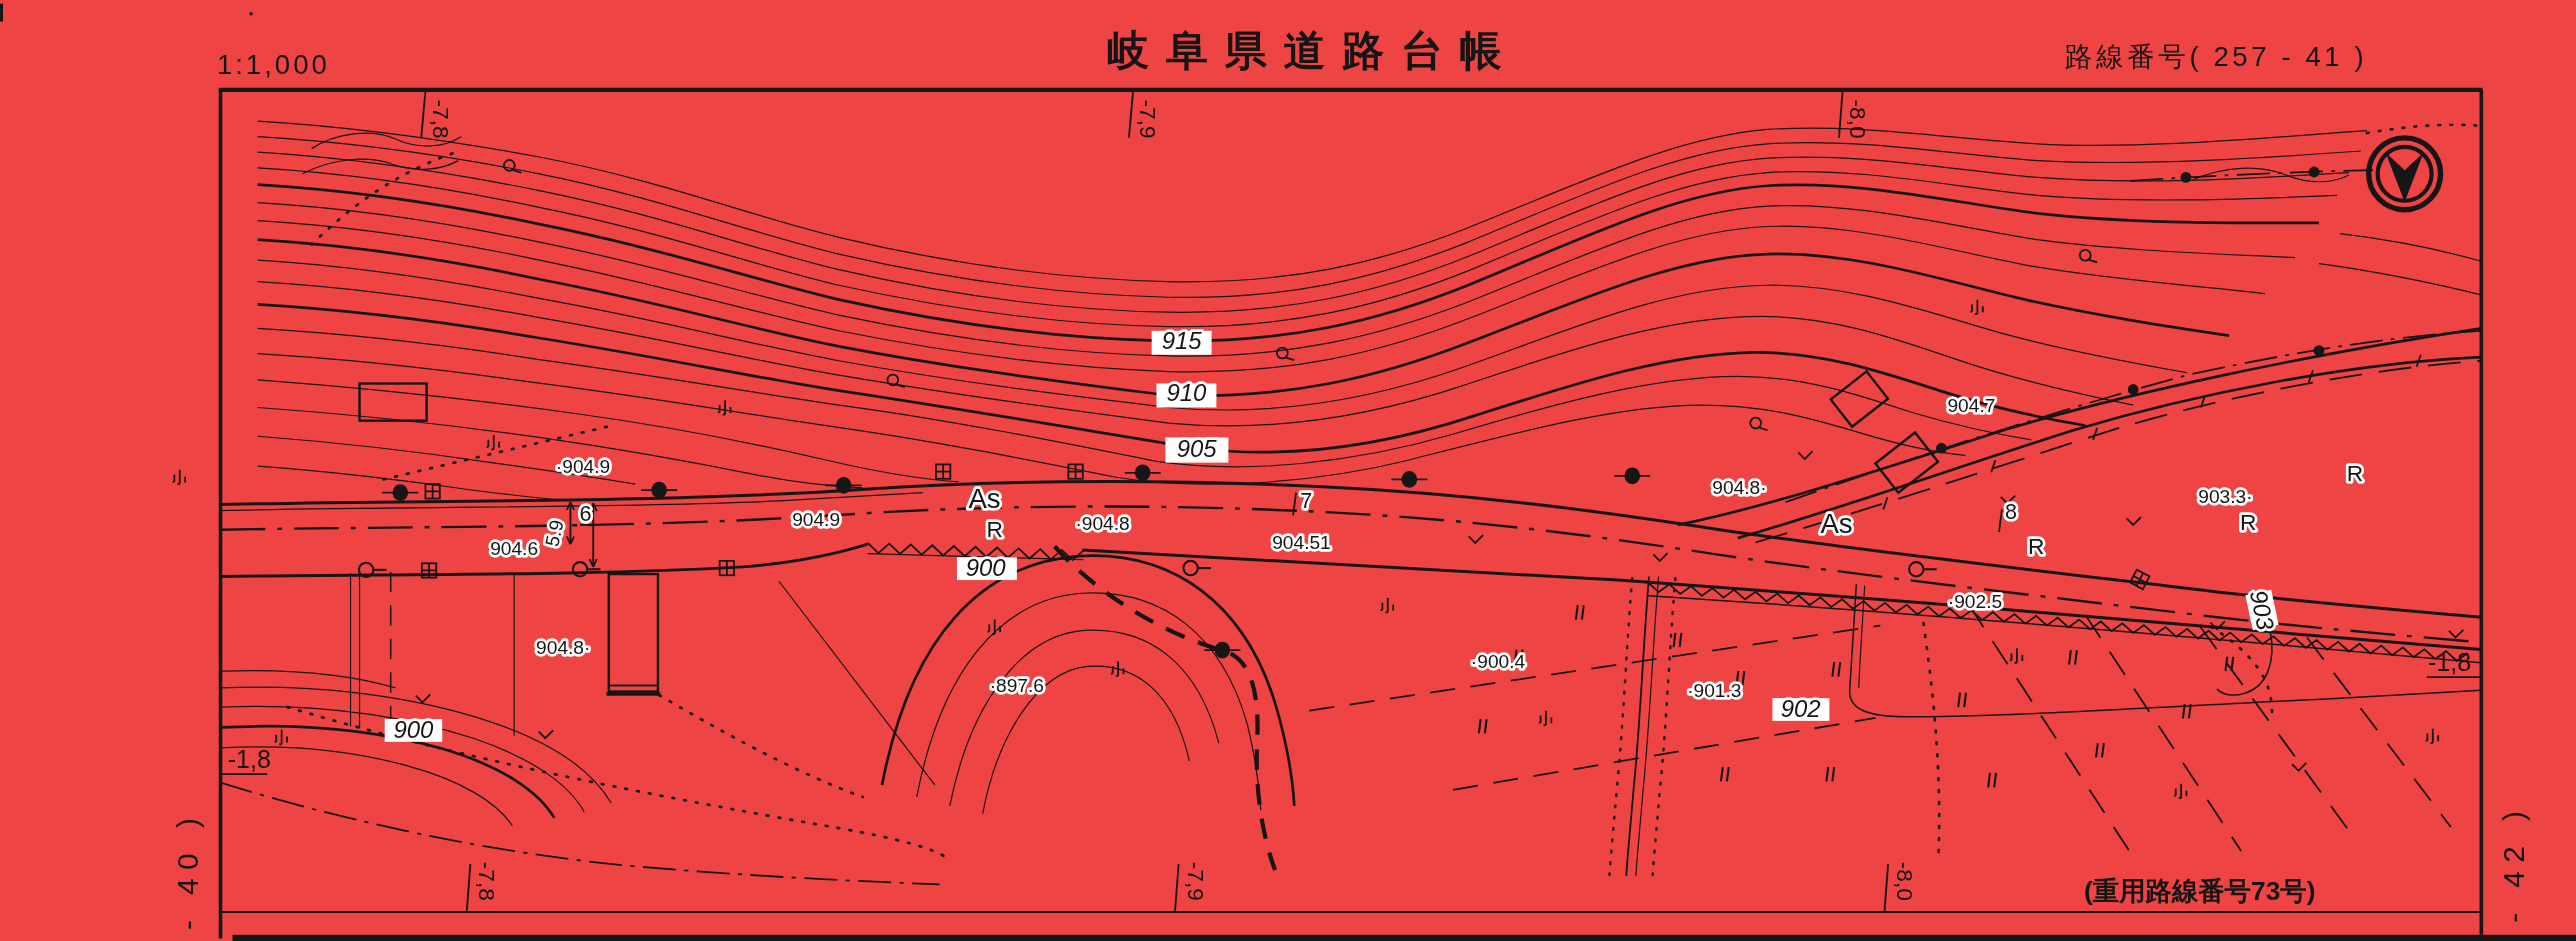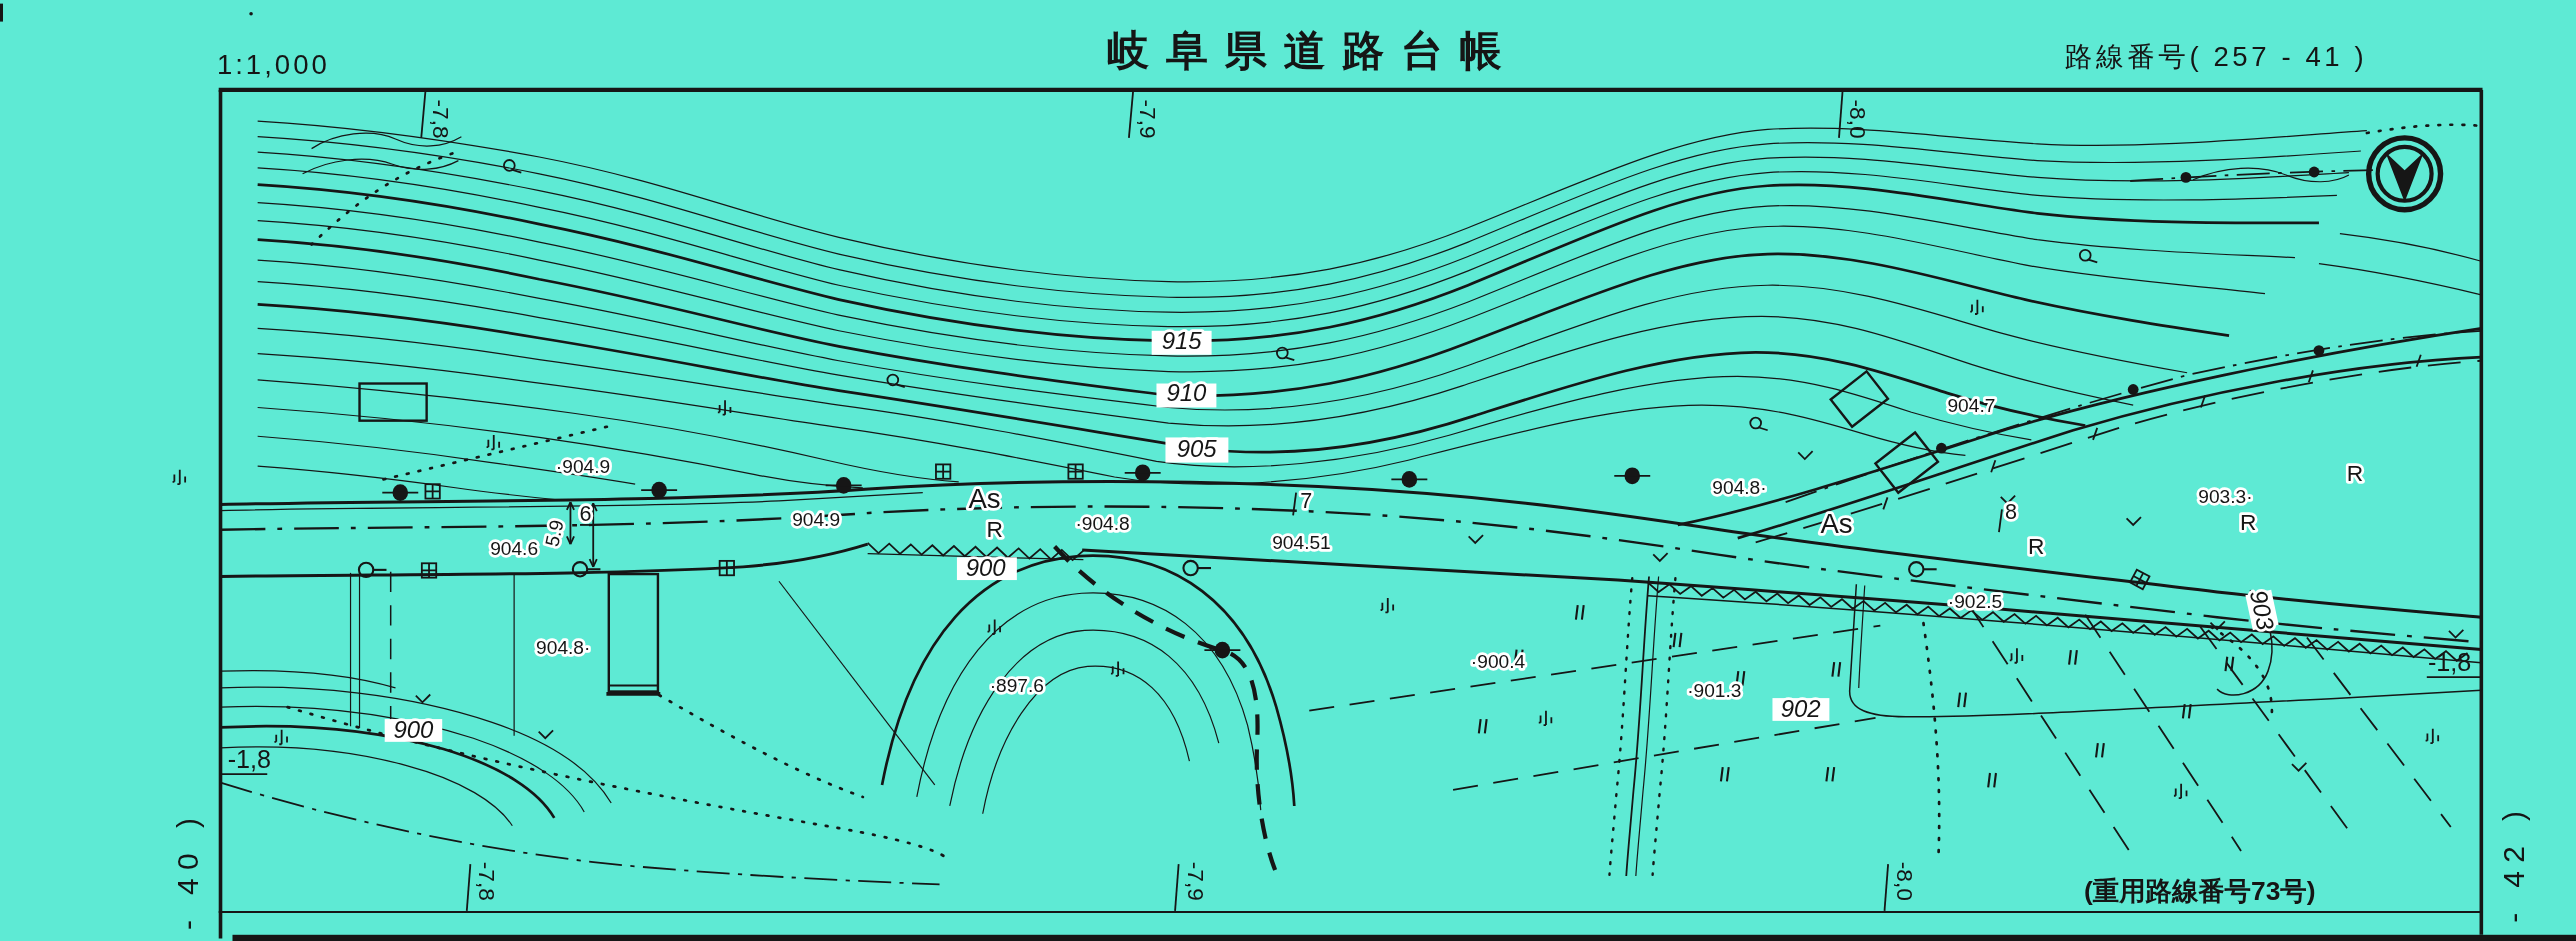--- a/index.html
+++ b/index.html
@@ -1,16 +1,16 @@
 <!DOCTYPE html>
 <html style="font-size:9.6px"><head>
 <meta charset="utf-8">
 <style>
   html,body{margin:0;padding:0;background:#e8e8e4;}
-  .sheet{position:relative;width:2576px;height:942px;background:#5eead4;overflow:hidden;}
+  .sheet{position:relative;width:2576px;height:942px;background:#ef4444;overflow:hidden;}
   svg{display:block;}
   .t{font-family:"Liberation Sans",sans-serif;fill:#151515;paint-order:stroke fill;stroke:#fff;stroke-width:9;stroke-linejoin:round;}
   .noh{stroke:none;paint-order:normal;}
   .it{font-style:italic;}
   .b{font-weight:bold;}
   .ln{stroke:#161616;fill:none;}
 </style>
 </head>
 <body>
 

